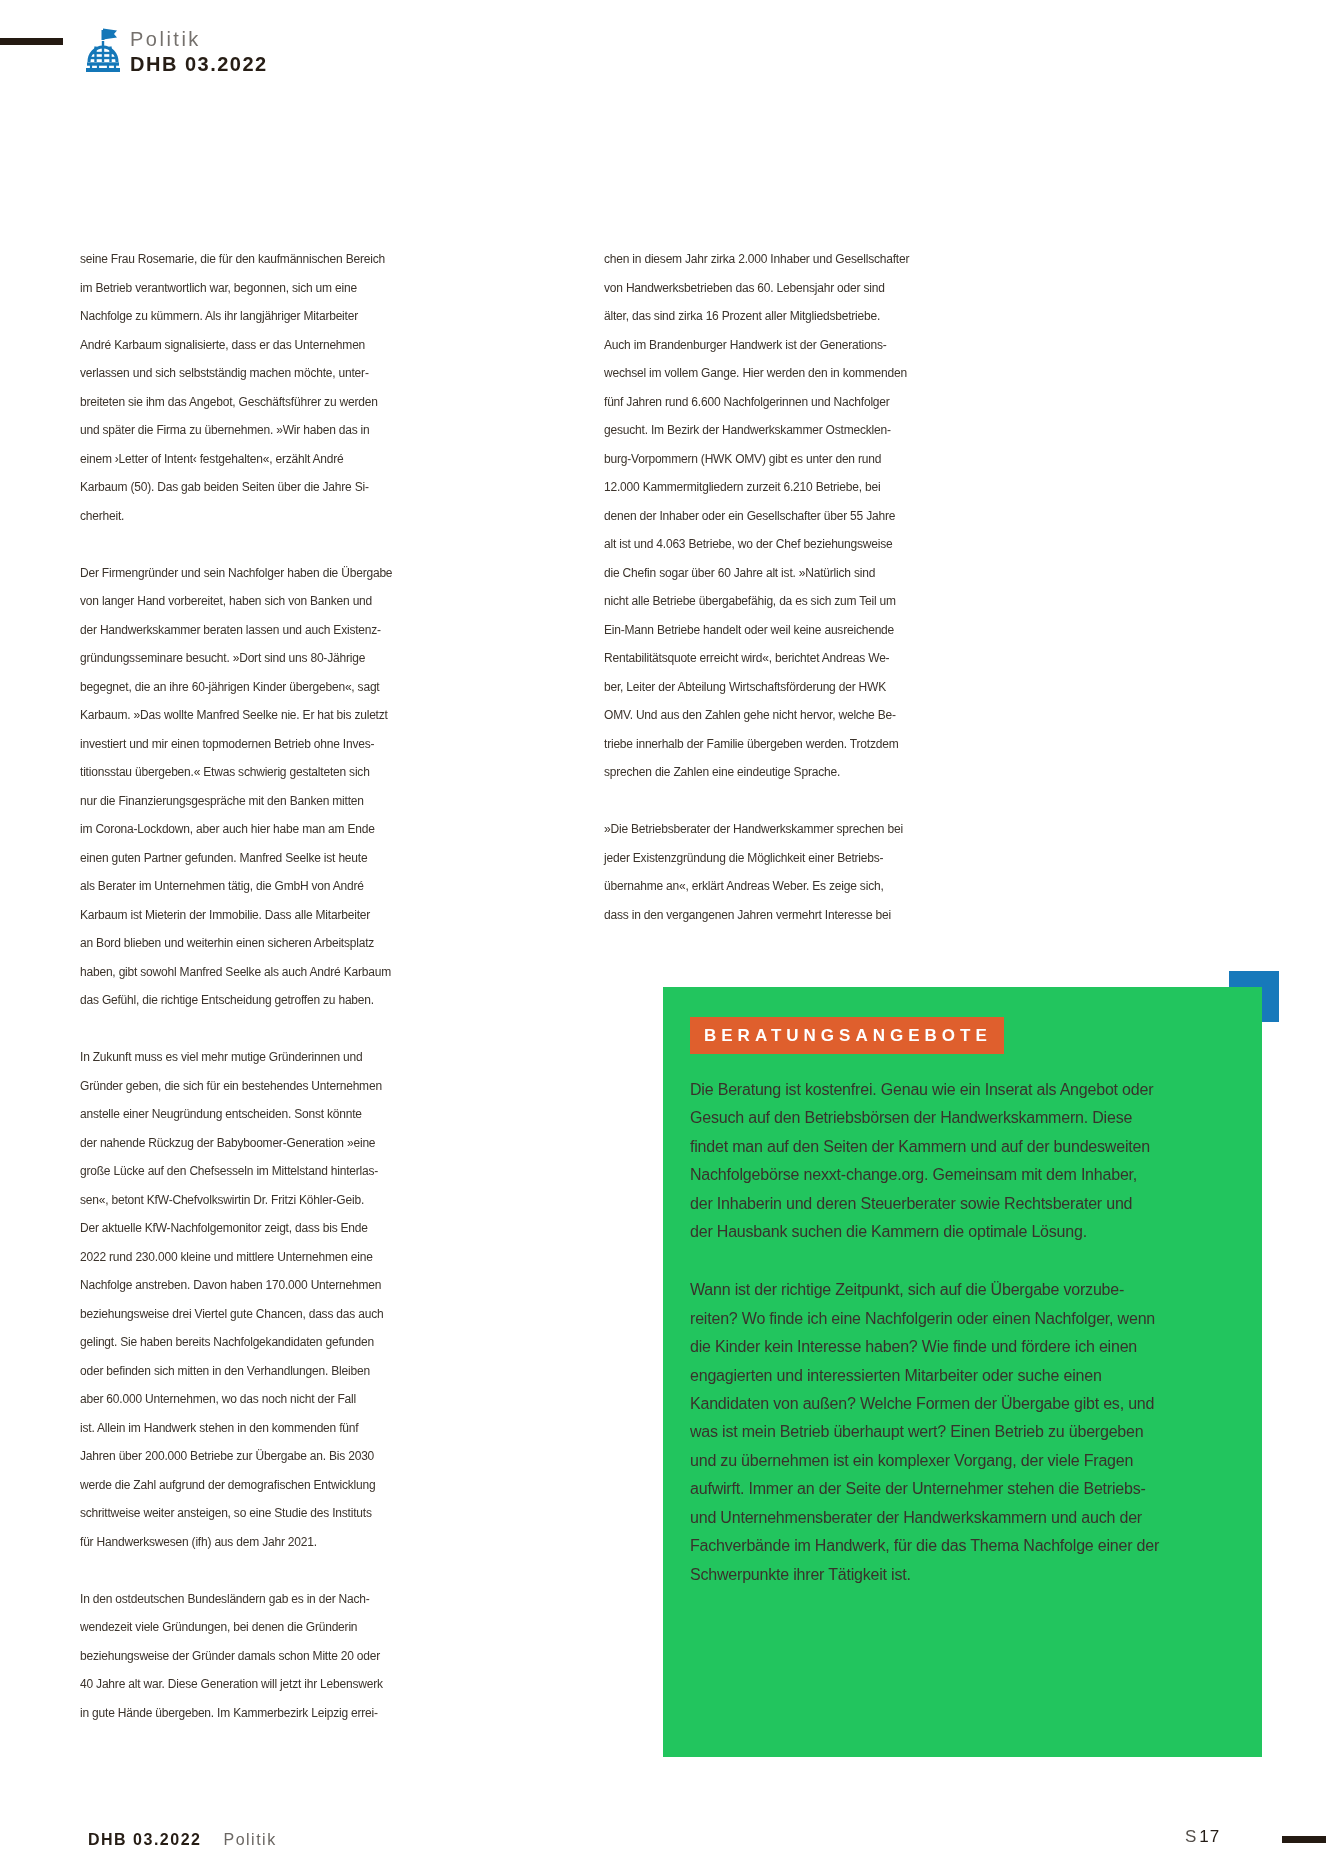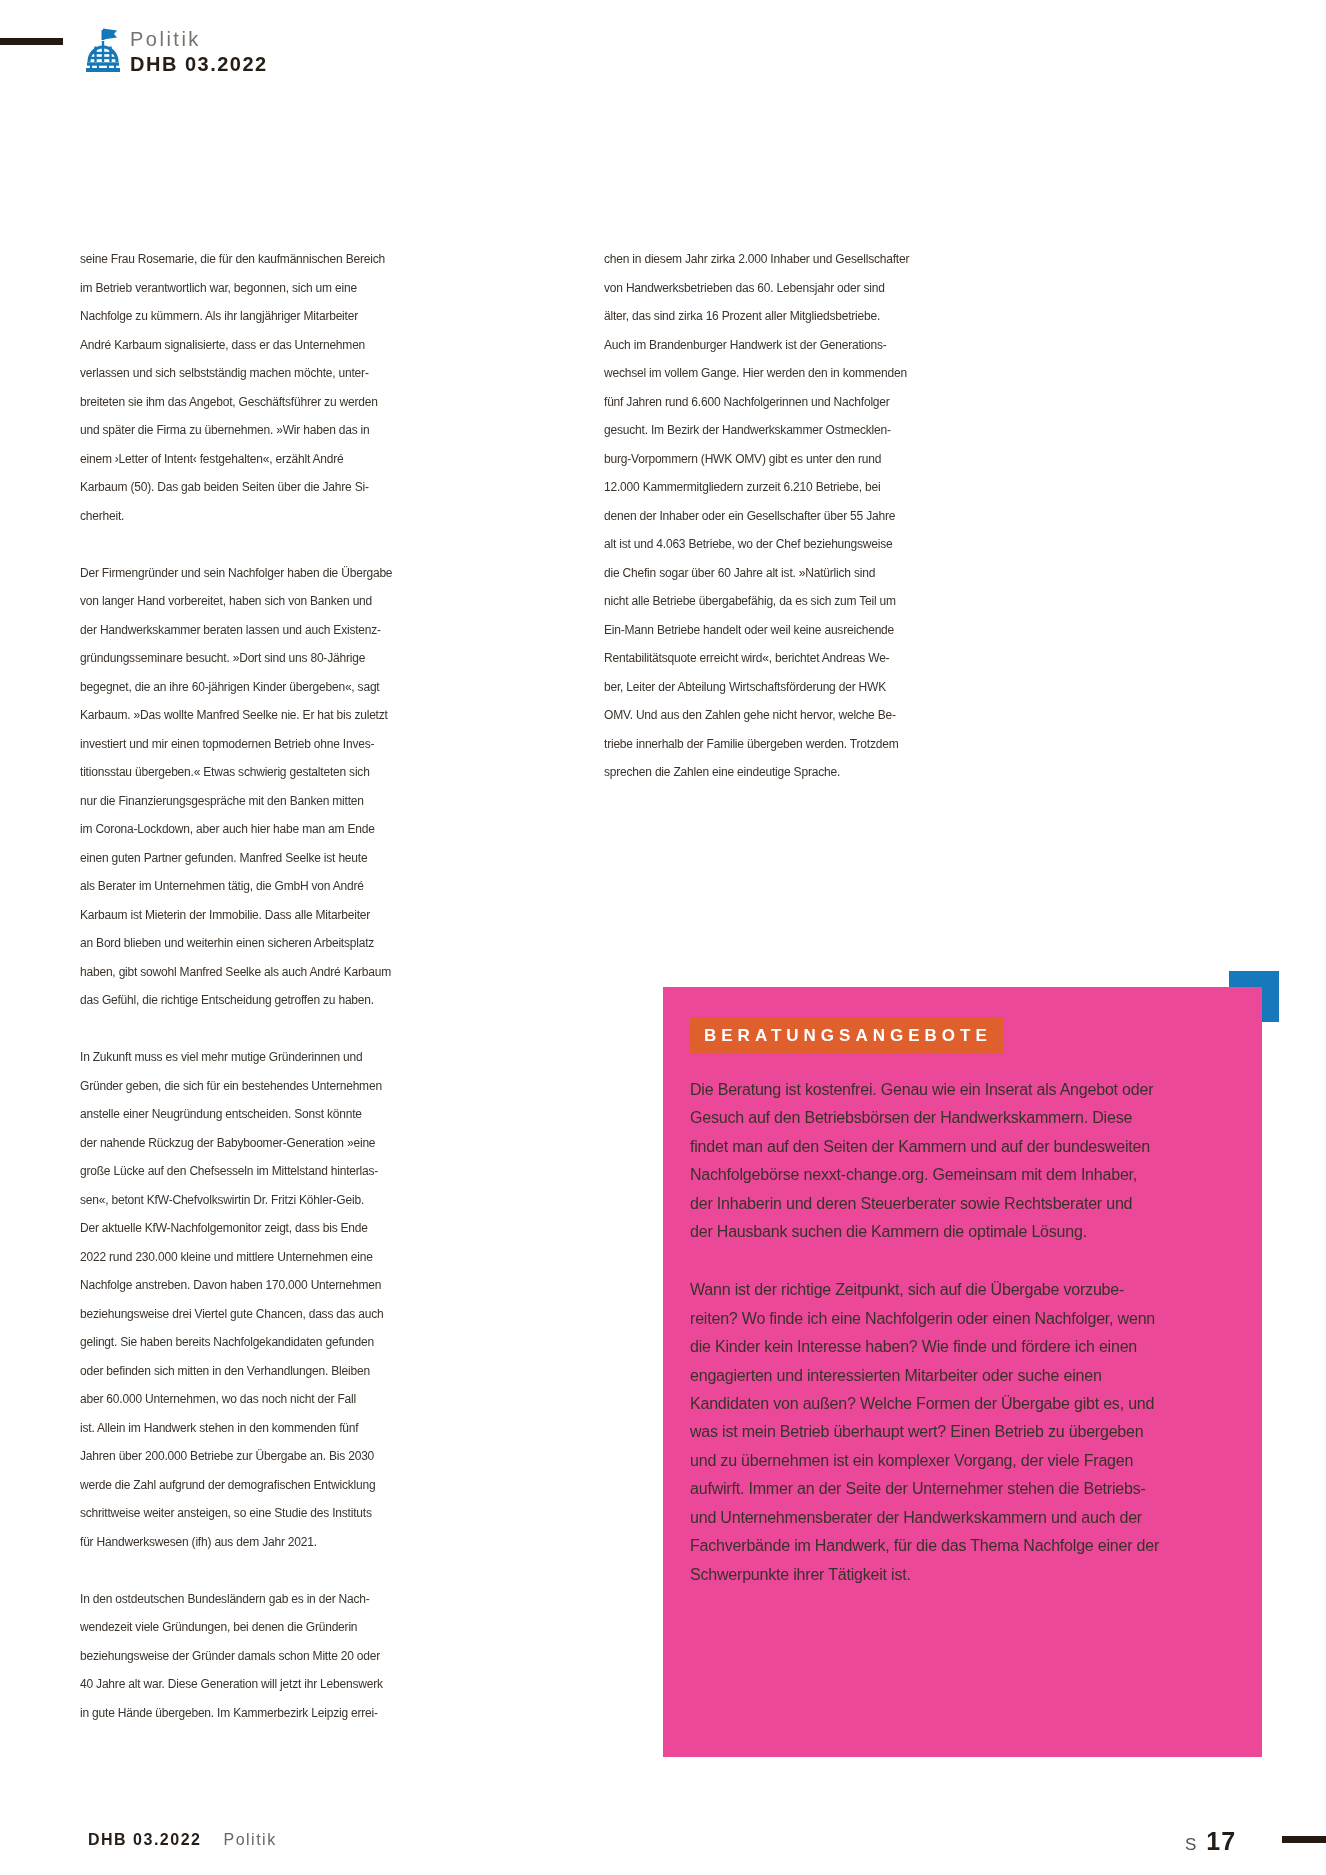--- a/index.html
+++ b/index.html
@@ -25,36 +25,36 @@
   .col-2{left:604px;width:477px;}
   .col p{margin:0 0 28.5px 0;white-space:pre-line;}
   .col p:last-child{margin-bottom:0;}
 
   
   .blue-square{position:absolute;left:1229px;top:971px;width:50px;height:51px;
                background:#1779bb;z-index:1;}
 
   
   .infobox{position:absolute;left:663px;top:987px;width:599px;height:770px;
-           background:#ec4899;z-index:2;box-sizing:border-box;
+           background:#22c55e;z-index:2;box-sizing:border-box;
            padding:30px 37px 24px 27px;}
   .infobox-label{display:inline-block;background:#df5f2d;color:#ffffff;
                  font-size:17px;font-weight:bold;letter-spacing:5px;
                  padding:9px 12px 8px 14px;margin-bottom:22px;}
   .infobox p{margin:0 0 30px 0;font-size:16px;line-height:28.4px;
              letter-spacing:-0.2px;color:#39322b;white-space:pre-line;}
   .infobox p:last-child{margin-bottom:0;}
 
   
   .footer-left{position:absolute;left:88px;top:1831px;display:flex;align-items:baseline;}
   .footer-issue{font-size:16px;font-weight:bold;letter-spacing:1.5px;color:#261d15;}
   .footer-section{font-size:16px;letter-spacing:1.5px;color:#6b6763;margin-left:22px;}
   .footer-page{position:absolute;left:1185px;top:1827px;display:flex;align-items:baseline;}
   .page-prefix{font-size:17px;color:#55504b;letter-spacing:1px;}
-  .page-number{font-size:25px;font-weight:bold;color:#241c16;margin-left:9px;letter-spacing:1px;}
+  .page-number{font-size:17px;font-weight:normal;color:#241c16;margin-left:2px;letter-spacing:1px;}
 </style>
 </head>
 <body>
 
 <div class="rule rule-top"></div>
 
 <div class="header">
   <span class="icon">
     <svg viewBox="0 0 38 50" width="38" height="50" fill="none" stroke="#1477b8" stroke-width="3">
       <path d="M19 15 V5"></path>
@@ -141,20 +141,24 @@
 denen der Inhaber oder ein Gesellschafter über 55 Jahre
 alt ist und 4.063 Betriebe, wo der Chef beziehungsweise
 die Chefin sogar über 60 Jahre alt ist. »Natürlich sind
 nicht alle Betriebe übergabefähig, da es sich zum Teil um
 Ein-Mann Betriebe handelt oder weil keine ausreichende
 Rentabilitätsquote erreicht wird«, berichtet Andreas We-
 ber, Leiter der Abteilung Wirtschaftsförderung der HWK
 OMV. Und aus den Zahlen gehe nicht hervor, welche Be-
 triebe innerhalb der Familie übergeben werden. Trotzdem
 sprechen die Zahlen eine eindeutige Sprache.</p>
+  <p>»Die Betriebsberater der Handwerkskammer sprechen bei
+jeder Existenzgründung die Möglichkeit einer Betriebs-
+übernahme an«, erklärt Andreas Weber. Es zeige sich,
+dass in den vergangenen Jahren vermehrt Interesse bei</p>
 </div>
 
 <div class="blue-square"></div>
 
 <div class="infobox">
   <span class="infobox-label">BERATUNGSANGEBOTE</span>
   <p>Die Beratung ist kostenfrei. Genau wie ein Inserat als Angebot oder
 Gesuch auf den Betriebsbörsen der Handwerkskammern. Diese
 findet man auf den Seiten der Kammern und auf der bundesweiten
 Nachfolgebörse  nexxt-change.org. Gemeinsam mit dem Inhaber,

